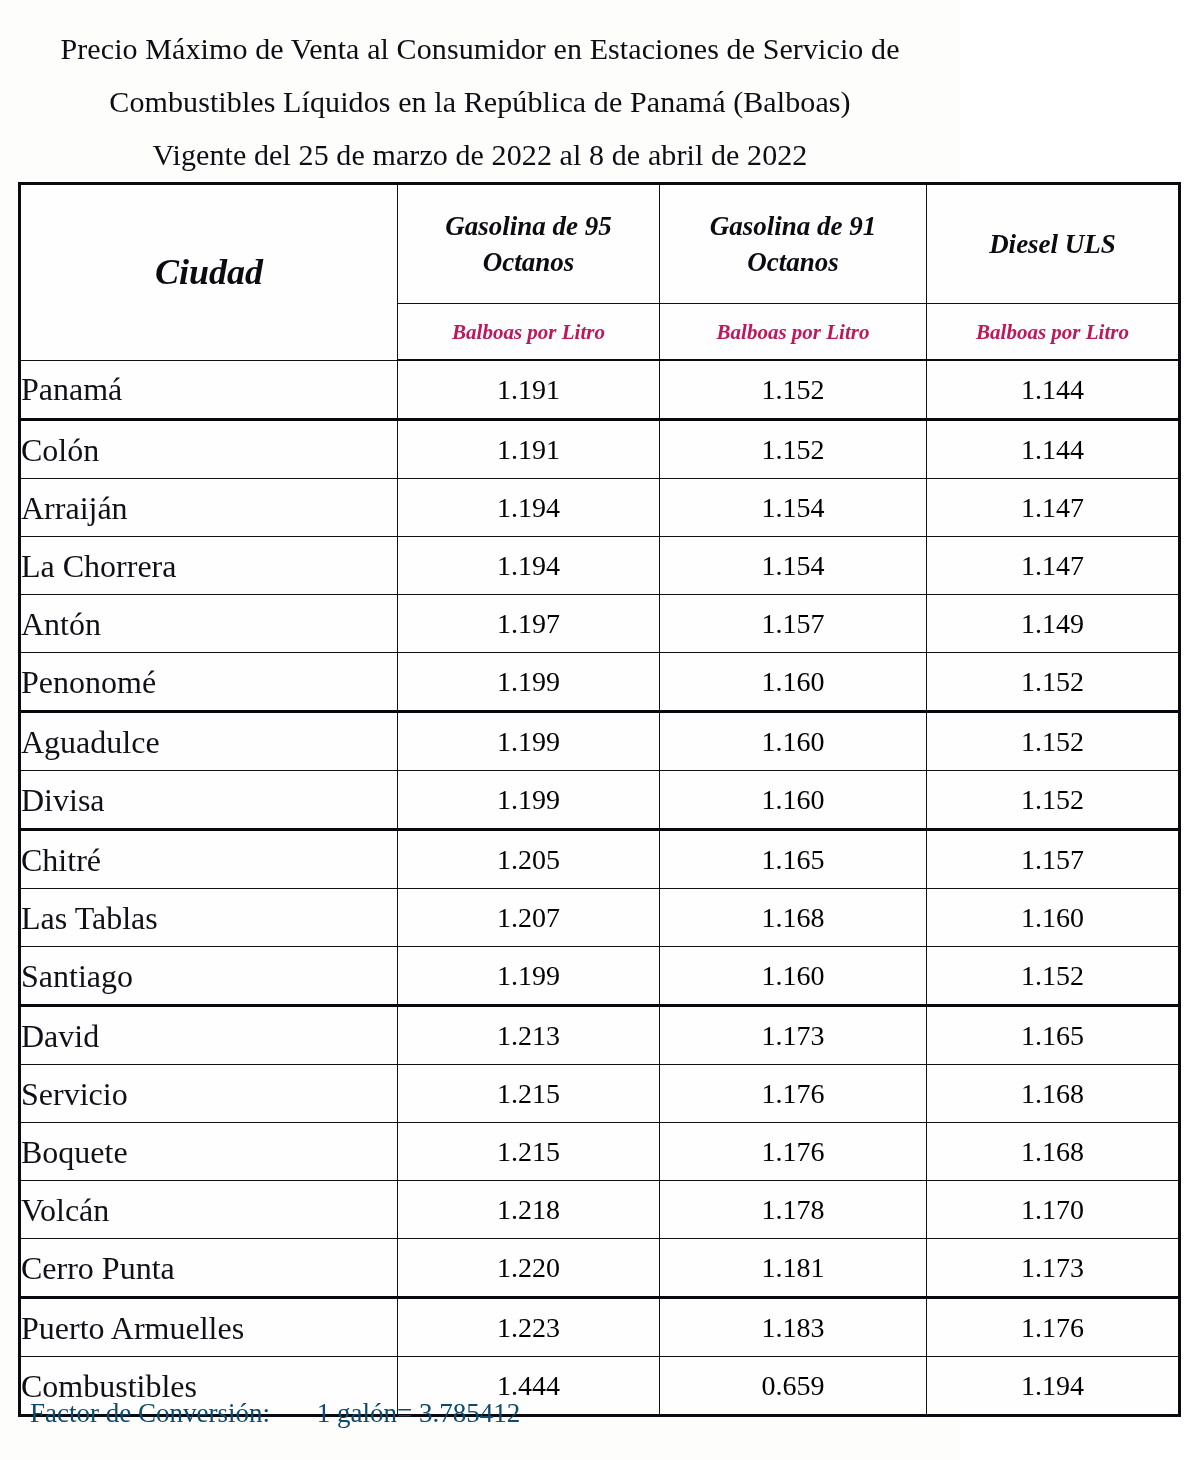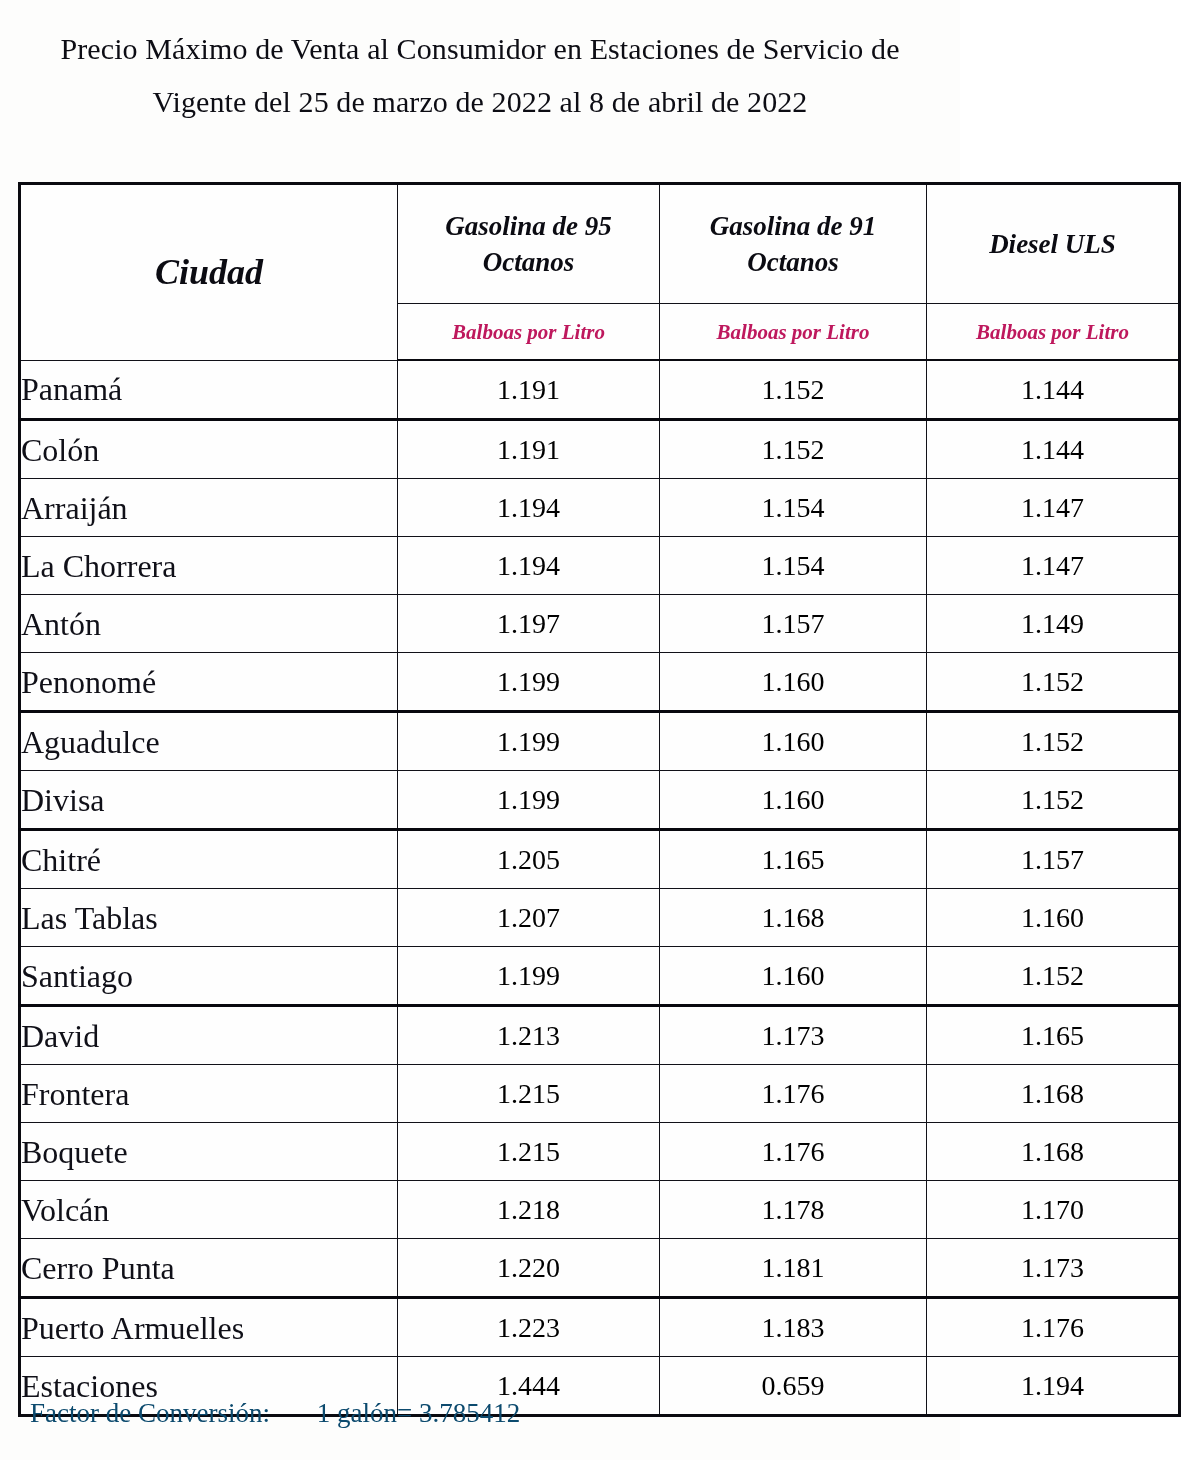--- a/index.html
+++ b/index.html
@@ -133,20 +133,21 @@
     margin-left: 40px;
   }
 </style>
 </head>
 <body>
 
 <div class="page">
 
   <div class="title-block">
     <div class="title-line">Precio Máximo de Venta al Consumidor en Estaciones de Servicio de</div>
+    <div class="title-line">Combustibles Líquidos en la República de Panamá (Balboas)</div>
     <div class="title-line">Vigente del 25 de marzo de 2022 al 8 de abril de 2022</div>
   </div>
 
   <div class="table-wrap">
     <table class="price-table">
       <colgroup>
         <col class="c-city">
         <col class="c-g95">
         <col class="c-g91">
         <col class="c-diesel">
@@ -235,21 +236,21 @@
             <td class="num-cell">1.160</td>
             <td class="num-cell">1.152</td>
           </tr>
           <tr class="data-row">
             <td class="city-cell">David</td>
             <td class="num-cell">1.213</td>
             <td class="num-cell">1.173</td>
             <td class="num-cell">1.165</td>
           </tr>
           <tr class="data-row">
-            <td class="city-cell">Frontera</td>
+            <td class="city-cell">Servicio</td>
             <td class="num-cell">1.215</td>
             <td class="num-cell">1.176</td>
             <td class="num-cell">1.168</td>
           </tr>
           <tr class="data-row">
             <td class="city-cell">Boquete</td>
             <td class="num-cell">1.215</td>
             <td class="num-cell">1.176</td>
             <td class="num-cell">1.168</td>
           </tr>
@@ -265,21 +266,21 @@
             <td class="num-cell">1.181</td>
             <td class="num-cell">1.173</td>
           </tr>
           <tr class="data-row">
             <td class="city-cell">Puerto Armuelles</td>
             <td class="num-cell">1.223</td>
             <td class="num-cell">1.183</td>
             <td class="num-cell">1.176</td>
           </tr>
           <tr class="data-row">
-            <td class="city-cell">Estaciones</td>
+            <td class="city-cell">Combustibles</td>
             <td class="num-cell">1.444</td>
             <td class="num-cell">0.659</td>
             <td class="num-cell">1.194</td>
           </tr>
         </tbody>
     </table>
   </div>
 
   <div class="footer">
     <span class="f-label">Factor de Conversión:</span>

